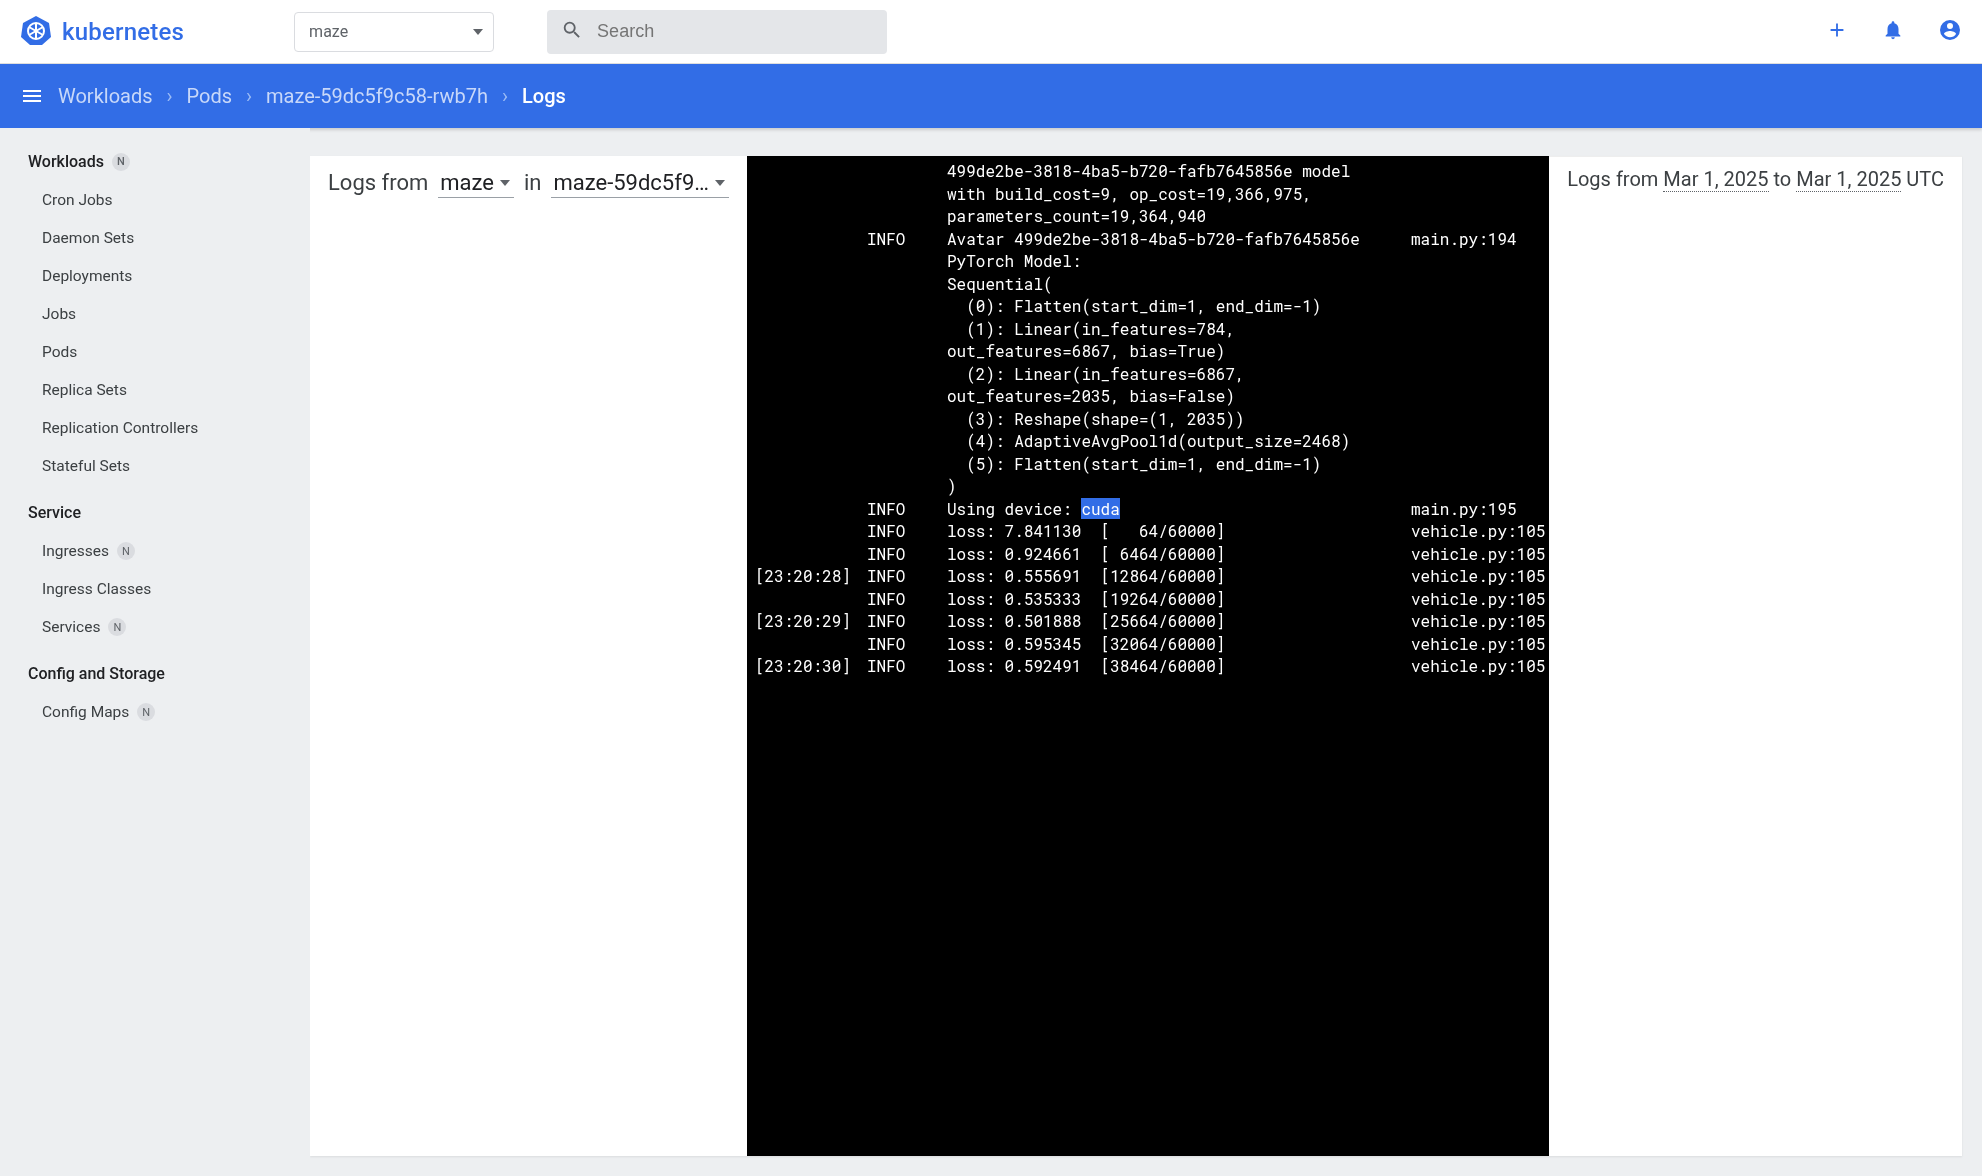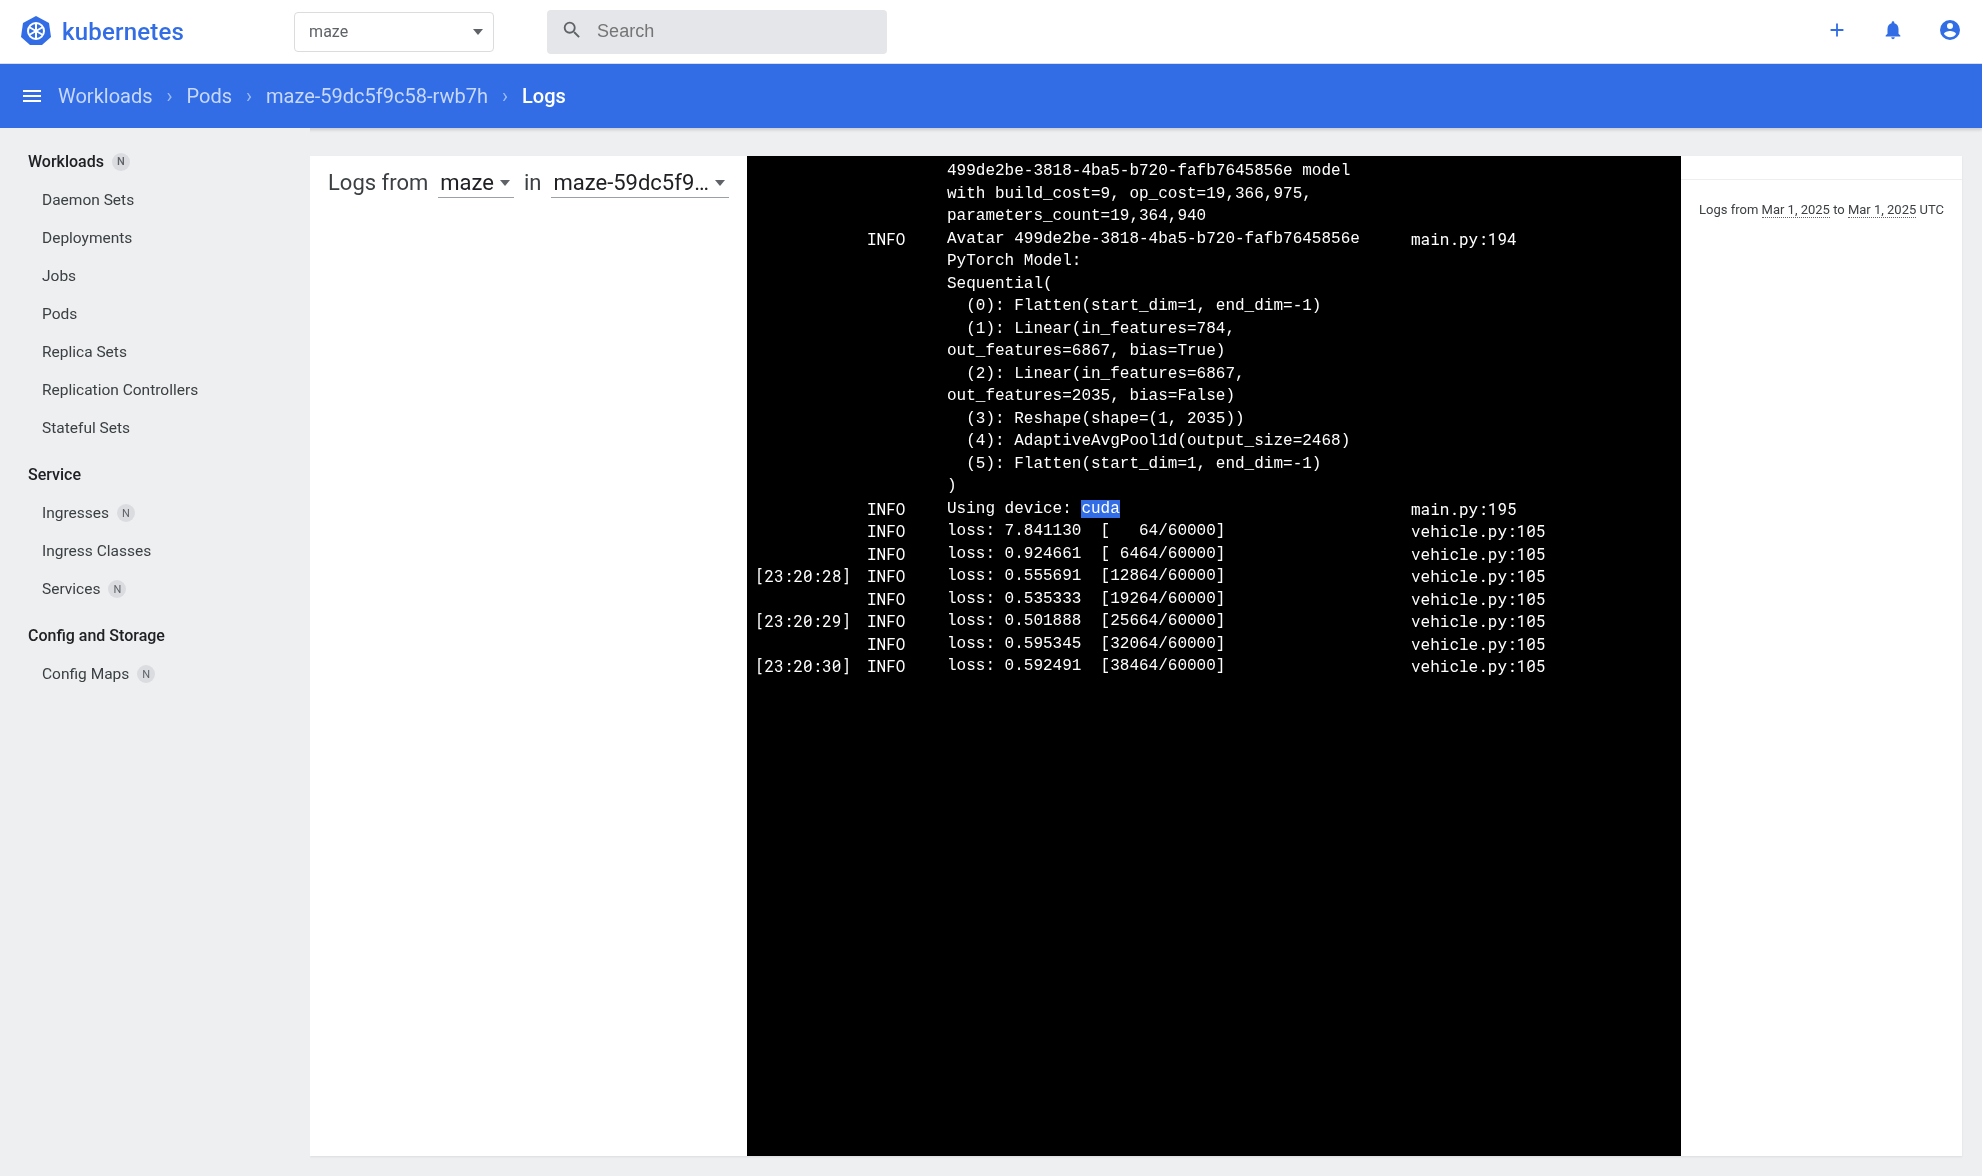--- a/index.html
+++ b/index.html
@@ -125,29 +125,28 @@
     background:#000; color:#fff;
     font-family: "Roboto Mono", Menlo, Consolas, monospace;
     font-size:16px; line-height:22.5px;
     flex:1; overflow:auto;
     padding: 4px 8px;
     white-space:pre;
   }
   .logview .row { display:flex; }
   .logview .ts   { width: 104px; flex:none; }
   .logview .lvl  { width: 80px;  flex:none;margin-left:8px; }
-  .logview .msg  { width: 444px; flex:none; white-space:pre-wrap; word-break:break-word;font-family:Liberation Mono, monospace; }
+  .logview .msg  { width: 444px; flex:none; white-space:pre-wrap; word-break:break-word; }
   .logview .src  { flex:none; padding-left:20px; }
   .hl { background:#326de6; color:#fff; }
 
   .card-foot {
-    padding: 22px 18px;
-    font-size:13px; color:#3c4043;
+    padding: 10px 18px;
+    font-size:20px; color:#3c4043;
     border-top:1px solid #eee;
-    margin-top:23px;
   }
   .dotted { border-bottom:1px dotted #5f6368; }
 </style>
 </head>
 <body>
 
 <div class="appbar">
   <div class="logo-wrap">
     <span>
       <svg width="32" height="32" viewBox="0 0 32 32">
@@ -217,20 +216,23 @@
 </div>
 
 <div class="shell">
 
   <div class="sidebar" id="sidebar">
       <div class="side-section-title">
         <span>Workloads</span>
         <span class="badge-n">N</span>
       </div>
       <div class="side-item">
+        <span>Cron Jobs</span>
+      </div>
+      <div class="side-item">
         <span>Daemon Sets</span>
       </div>
       <div class="side-item">
         <span>Deployments</span>
       </div>
       <div class="side-item">
         <span>Jobs</span>
       </div>
       <div class="side-item">
         <span>Pods</span>

